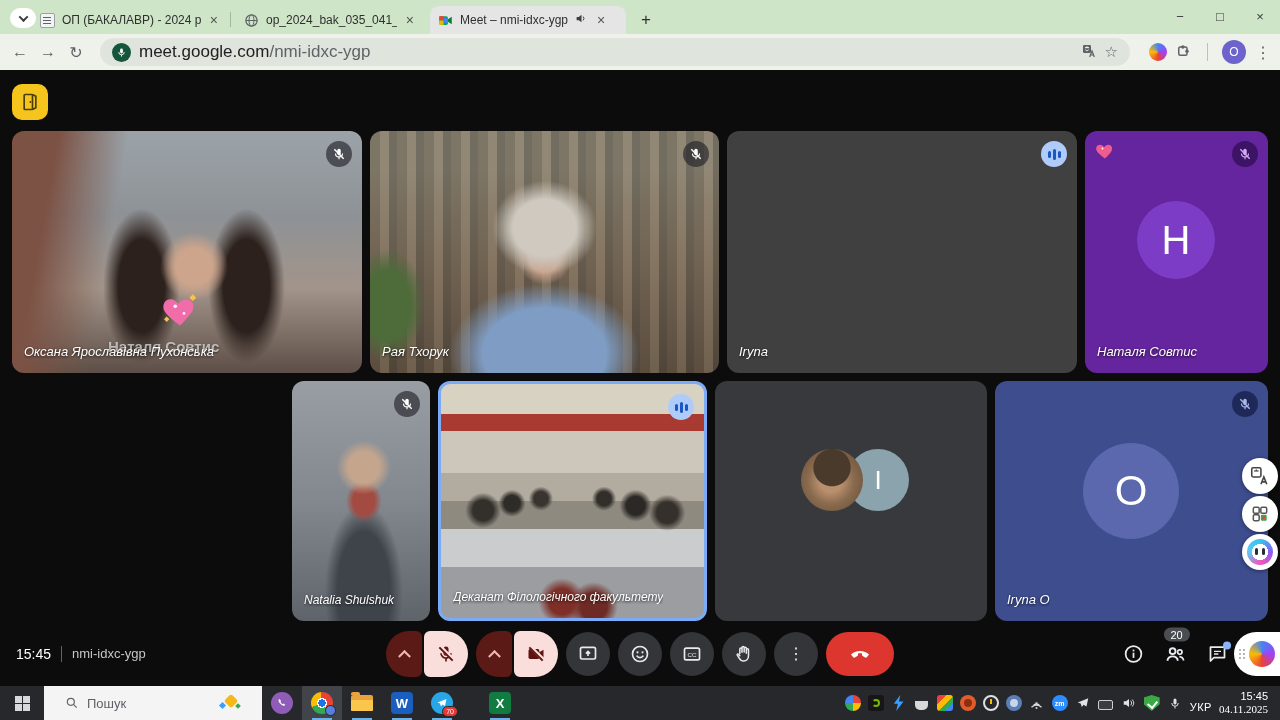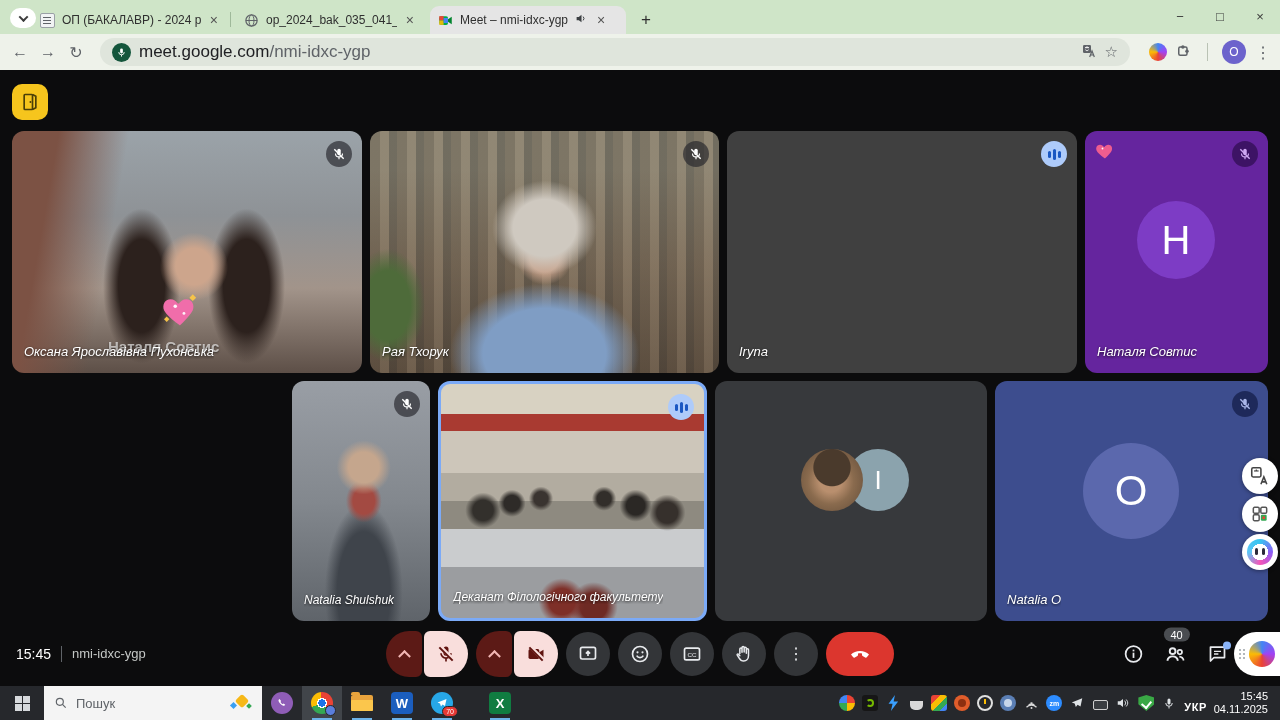--- a/index.html
+++ b/index.html
@@ -155,21 +155,21 @@
   .drag-dots i { width:2px; height:2px; border-radius:50%; background:#9aa0a6; }
   .ext-pill .ext-colorful { width:26px; height:26px; }
 
   
   .taskbar { position:absolute; bottom:0; left:0; width:1280px; height:34px; background:#26282c;
     display:flex; align-items:center; }
   .start { width:44px; height:34px; display:flex; align-items:center; justify-content:center; }
   .winlogo { display:grid; grid-template-columns:7px 7px; grid-template-rows:7px 7px; gap:1px; }
   .winlogo i { background:#d7dadd; }
   .tsearch { width:218px; height:34px; background:#f4f4f4; display:flex; align-items:center;
-    padding:0 10px; gap:8px; }
+    padding:0 21px; gap:8px; }
   .tsearch .q { color:#5f6368; font-size:13px; flex:1; }
   .sparkle { position:relative; width:22px; height:18px; }
   .sparkle .d1 { position:absolute; left:7px; top:2px; width:10px; height:10px; background:#f6b818;
     transform:rotate(45deg); border-radius:2px; }
   .sparkle .d2 { position:absolute; left:1px; top:9px; width:5px; height:5px; background:#3aa0f4;
     transform:rotate(45deg); }
   .sparkle .d3 { position:absolute; left:17px; top:10px; width:4px; height:4px; background:#35a853;
     transform:rotate(45deg); }
   .app { width:40px; height:34px; display:flex; align-items:center; justify-content:center;
     position:relative; }
@@ -211,21 +211,21 @@
   .ti-rec::after { content:""; position:absolute; inset:4px; border-radius:50%; background:#8c2f10; }
   .ti-clock { border-radius:50%; border:2px solid #e0e0e0; position:relative; }
   .ti-clock::after { content:""; position:absolute; left:5px; top:2px; width:2px; height:5px; background:#fbbc04; }
   .ti-disc { border-radius:50%; background:#5b7fb5; position:relative; }
   .ti-disc::after { content:""; position:absolute; inset:4px; border-radius:50%; background:#c7d6ea; }
   .ti-laptop { width:15px; height:10px; background:#3a3d41; border:1.5px solid #cfcfcf; border-radius:2px; margin-top:3px; }
   .ti-shield { background:#39a845; clip-path:polygon(50% 0,100% 16%,100% 58%,50% 100%,0 58%,0 16%); position:relative; }
   .ti-shield::after { content:""; position:absolute; left:5px; top:4px; width:5px; height:7px;
     border-right:2px solid #fff; border-bottom:2px solid #fff; transform:rotate(40deg); }
   .ti-zoom { border-radius:50%; background:#2d8cff; font-weight:bold; }
-  .lang { color:#fff; font-size:11px; font-weight:bold; letter-spacing:.5px;margin-top:8px; }
+  .lang { color:#fff; font-size:11px; font-weight:normal; letter-spacing:.5px;margin-top:8px; }
   .clockblock { color:#fff; font-size:11px; text-align:right; line-height:13px; padding-right:4px; }
 </style>
 </head>
 <body>
 
 <div class="chrome-top">
   <div class="tabstrip">
     <div class="tab-search">
       <span class="chev-down"></span>
     </div>
@@ -428,21 +428,21 @@
     <div class="mic-badge" style="background:rgba(23,33,78,.8);">
       <svg width="14" height="14" viewBox="0 0 24 24">
           <rect x="9" y="3" width="6" height="11" rx="3" fill="#aab6e8"></rect>
           <path d="M6 11a6 6 0 0 0 12 0" stroke="#aab6e8" stroke-width="2" fill="none"></path>
           <line x1="12" y1="17" x2="12" y2="21" stroke="#aab6e8" stroke-width="2"></line>
           <line x1="4" y1="4" x2="20" y2="20" stroke="#aab6e8" stroke-width="2.4"></line>
         </svg>
     </div>
     <div class="avatar" style="width:96px; height:96px; background:#5b68ad; font-size:42px;
          position:absolute; left:88px; top:62px;">O</div>
-    <div class="name">Natalia O</div>
+    <div class="name">Iryna O</div>
   </div>
 
   <div class="ext-fab" style="top:388px;">
     <svg width="22" height="22" viewBox="0 0 24 24">
         <rect x="3" y="3" width="10" height="10" rx="1.5" fill="none" stroke="#444" stroke-width="1.7"></rect>
         <line x1="5.5" y1="6.5" x2="10.5" y2="6.5" stroke="#444" stroke-width="1.3"></line>
         <line x1="8" y1="4.8" x2="8" y2="6.5" stroke="#444" stroke-width="1.3"></line>
         <path d="M13 21l3.2-8 3.2 8M14.2 18.4h4" stroke="#444" stroke-width="1.7" fill="none"></path>
       </svg>
   </div>
@@ -532,21 +532,21 @@
 
     <div class="bar-right">
       <div class="br-ic">
         <svg width="21" height="21" viewBox="0 0 24 24">
             <circle cx="12" cy="12" r="9" stroke="#e8eaed" stroke-width="2" fill="none"></circle>
             <rect x="11" y="10.5" width="2" height="6" fill="#e8eaed"></rect>
             <rect x="11" y="7" width="2" height="2" fill="#e8eaed"></rect>
           </svg>
       </div>
       <div class="br-ic">
-        <span class="count-badge">40</span>
+        <span class="count-badge">20</span>
         <svg width="23" height="23" viewBox="0 0 24 24">
             <circle cx="9" cy="9" r="3" stroke="#e8eaed" stroke-width="2" fill="none"></circle>
             <path d="M3.5 19c.6-3 2.8-4.5 5.5-4.5s4.9 1.5 5.5 4.5" stroke="#e8eaed" stroke-width="2" fill="none"></path>
             <circle cx="16.5" cy="10" r="2.3" stroke="#e8eaed" stroke-width="1.8" fill="none"></circle>
             <path d="M16 14.8c2.3.2 4 1.6 4.5 4" stroke="#e8eaed" stroke-width="1.8" fill="none"></path>
           </svg>
       </div>
       <div class="br-ic">
         <span class="chat-dot"></span>
         <svg width="21" height="21" viewBox="0 0 24 24">
@@ -664,16 +664,16 @@
     <span class="ti">
       <svg width="12" height="13" viewBox="0 0 24 24">
           <rect x="9" y="2" width="6" height="12" rx="3" fill="#dfe3e6"></rect>
           <path d="M5.5 11a6.5 6.5 0 0 0 13 0" stroke="#dfe3e6" stroke-width="2" fill="none"></path>
           <line x1="12" y1="17.5" x2="12" y2="22" stroke="#dfe3e6" stroke-width="2"></line>
         </svg>
     </span>
     <span class="lang">УКР</span>
     <span class="clockblock">
       <span style="display:block;">15:45</span>
-      <span style="display:block;">04.11.2025</span>
+      <span style="display:block;font-family:Liberation Serif, serif;">04.11.2025</span>
     </span>
   </div>
 </div>
 
 </body></html>

